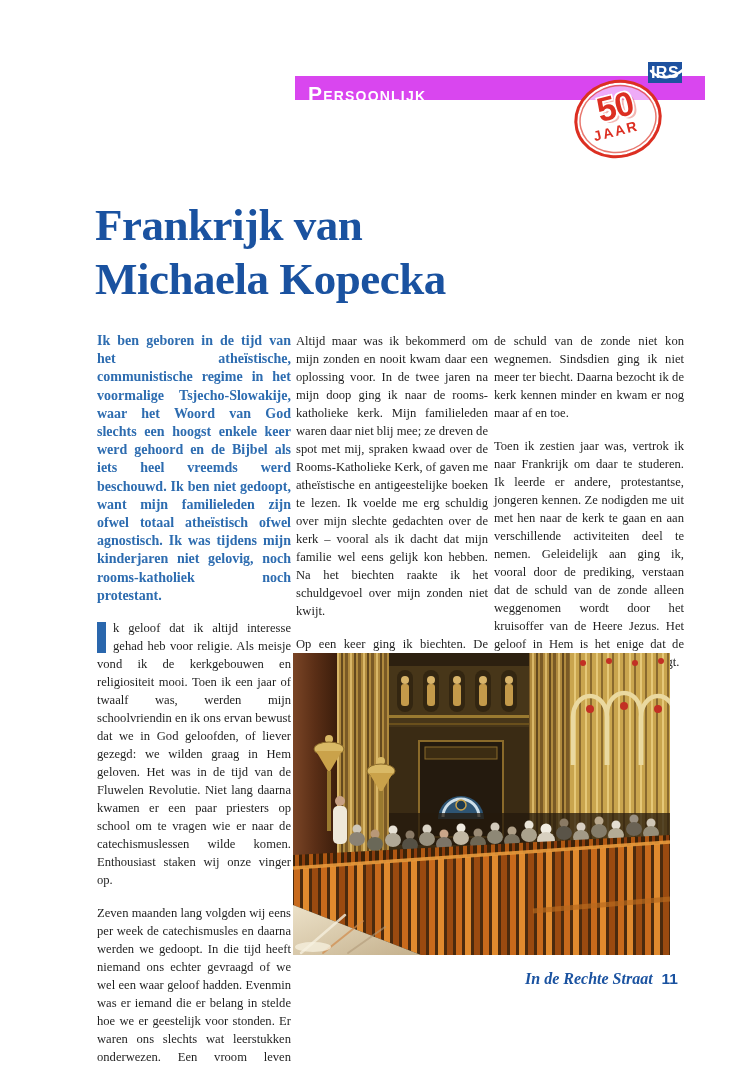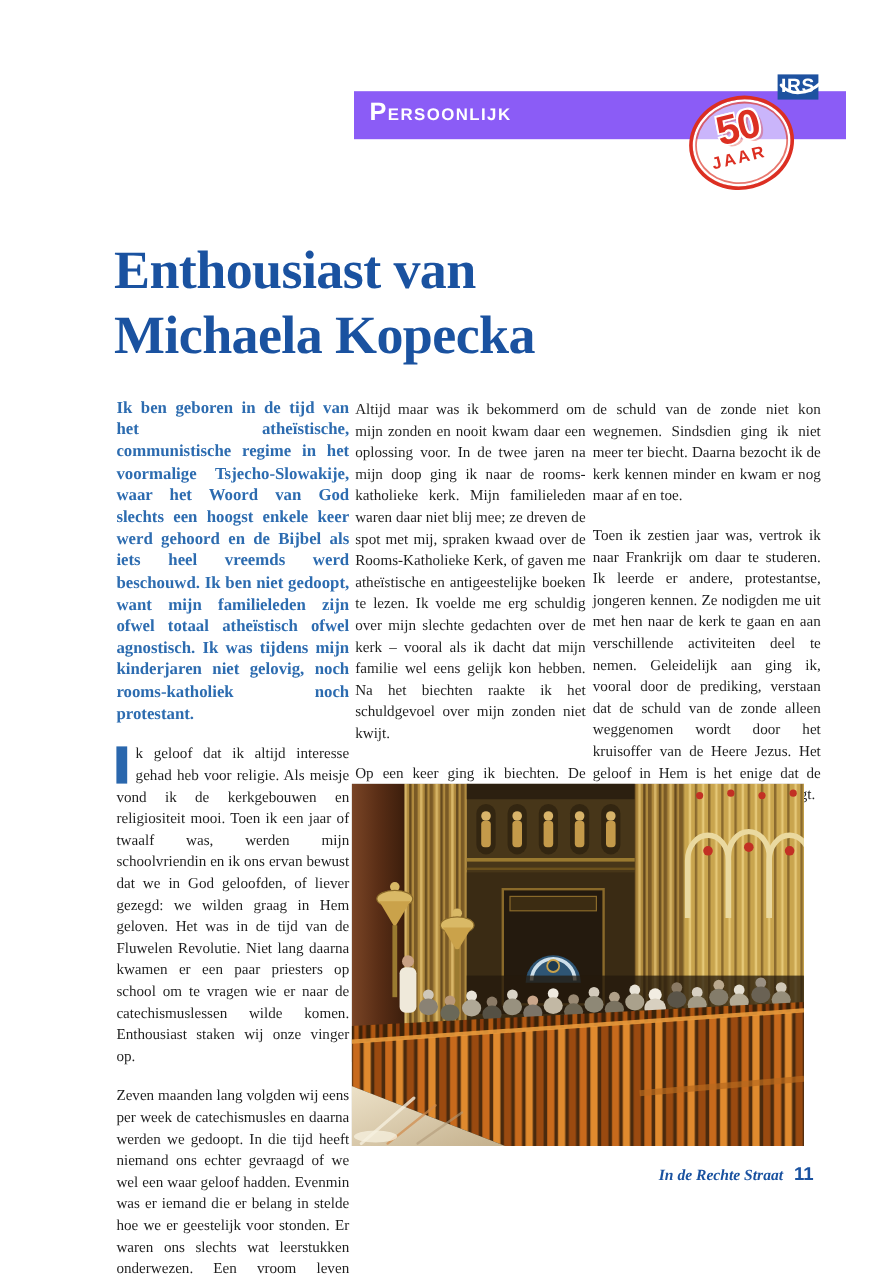--- a/index.html
+++ b/index.html
@@ -1,21 +1,21 @@
 <!DOCTYPE html>
 <html lang="nl"><head>
 <meta charset="utf-8">
 <style>
   html,body{margin:0;padding:0;background:#ffffff;}
   body{width:738px;height:1068px;position:relative;overflow:hidden;
        font-family:"Liberation Serif",serif;-webkit-font-smoothing:antialiased;}
   .page{position:absolute;inset:0;background:#fff;}
 
   
-  .band{position:absolute;left:295px;top:76px;width:410px;height:40px;background:#8b5cf6;}
+  .band{position:absolute;left:295px;top:76px;width:410px;height:24px;background:#d946ef;}
   .section-label{position:absolute;left:13px;top:6px;color:#ffffff;
        font-family:"Liberation Sans",sans-serif;font-weight:bold;font-size:14px;
        letter-spacing:1.2px;text-transform:uppercase;line-height:24px;}
   .section-label::first-letter{font-size:21px;}
 
   
   .irs-logo{position:absolute;left:648px;top:62px;width:34px;height:21px;background:#1e52a0;}
   .irs-text{color:#fff;font-family:"Liberation Sans",sans-serif;font-weight:bold;
        font-size:16px;text-align:center;margin-top:2px;letter-spacing:0.5px;}
   .irs-swoosh{position:absolute;left:1px;bottom:1px;width:36px;height:14px;overflow:visible;}
@@ -50,21 +50,21 @@
        color:transparent;overflow:hidden;}
   .cont{text-align-last:justify;}
   .byline{font-style:italic;margin-top:12px !important;color:#1f1f1f;}
 
   
   .photo{position:absolute;left:293px;top:653px;width:377px;height:302px;overflow:hidden;}
   .photo svg{display:block;}
 
   
   .footer{position:absolute;left:494px;top:970px;width:184px;text-align:right;color:#1a52a0;white-space:nowrap;}
-  .mag{font-style:italic;font-weight:bold;font-size:13px;}
+  .mag{font-style:italic;font-weight:bold;font-size:16px;}
   .pn{font-family:"Liberation Sans",sans-serif;font-weight:bold;font-size:15.5px;margin-left:5px;}
 </style>
 </head>
 <body>
 
 <div class="page">
 
   <div class="band">
     <div class="section-label">Persoonlijk</div>
   </div>
@@ -75,21 +75,21 @@
         <path d="M2,3 C10,12 24,11 35,1" fill="none" stroke="#ffffff" stroke-width="2.6" stroke-linecap="round"></path>
       </svg>
   </div>
 
   <div class="stamp">
     <div class="n50">50</div>
     <div class="jaar">JAAR</div>
   </div>
 
   <h1 class="title">
-    <span class="tl">Enthousiast van</span>
+    <span class="tl">Frankrijk van</span>
     <span class="tl">Michaela Kopecka</span>
   </h1>
 
   <div class="col col1">
     <p class="intro">Ik ben geboren in de tijd van het atheïstische, communistische regime in het voormalige Tsjecho-Slowakije, waar het Woord van God slechts een hoogst enkele keer werd gehoord en de Bijbel als iets heel vreemds werd beschouwd. Ik ben niet gedoopt, want mijn familieleden zijn ofwel totaal atheïstisch ofwel agnostisch. Ik was tijdens mijn kinderjaren niet gelovig, noch rooms-katholiek noch protestant.</p>
     <p><span class="dropcap">I</span><span>k geloof dat ik altijd interesse gehad heb voor religie. Als meisje vond ik de kerkgebouwen en religiositeit mooi. Toen ik een jaar of twaalf was, werden mijn schoolvriendin en ik ons ervan bewust dat we in God geloofden, of liever gezegd: we wilden graag in Hem geloven. Het was in de tijd van de Fluwelen Revolutie. Niet lang daarna kwamen er een paar priesters op school om te vragen wie er naar de catechismuslessen wilde komen. Enthousiast staken wij onze vinger op.</span></p>
     <p>Zeven maanden lang volgden wij eens per week de catechismusles en daarna werden we gedoopt. In die tijd heeft niemand ons echter gevraagd of we wel een waar geloof hadden. Evenmin was er iemand die er belang in stelde hoe we er geestelijk voor stonden. Er waren ons slechts wat leerstukken onderwezen. Een vroom leven bestond uit kruisjes slaan, de rozenkrans en weesgegroetjes bidden, om drie uur ’s middags de dood van Jezus gedenken, of wachten met drinken als je dorst had, om het uitstel als offer aan Jezus aan te bieden.</p>
   </div>
 
   <div class="col col2">

